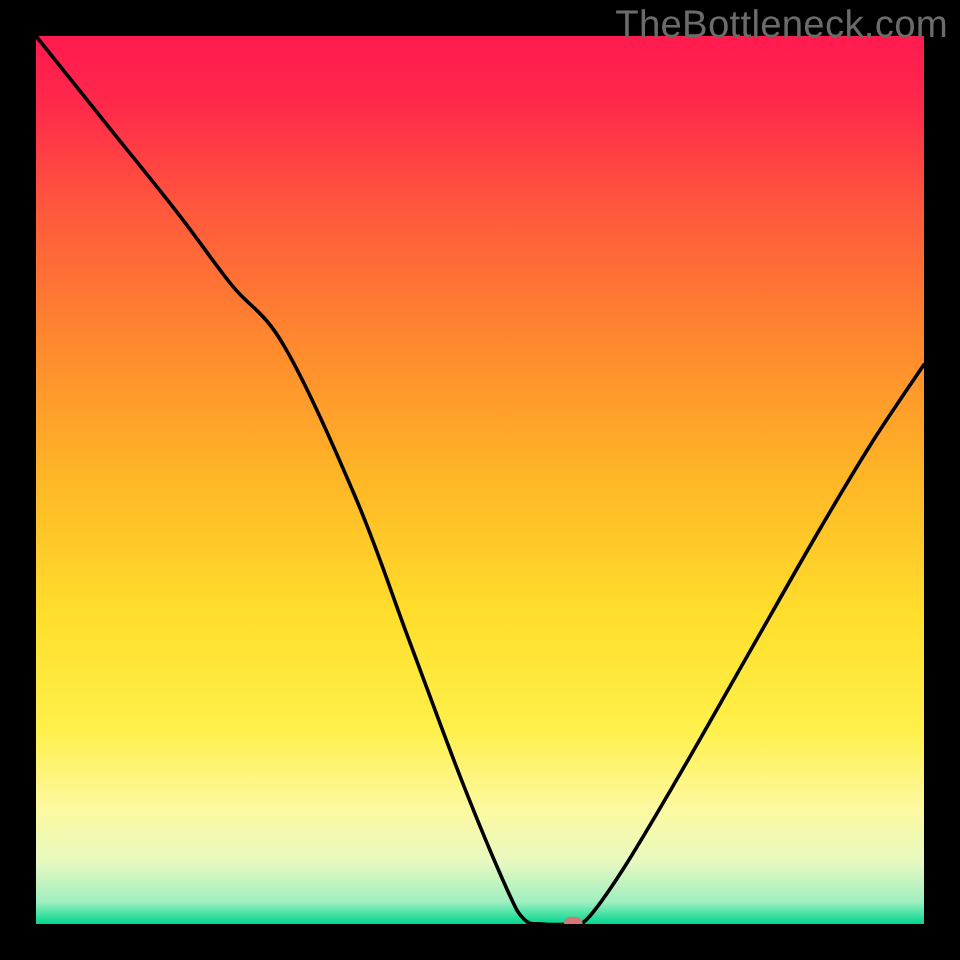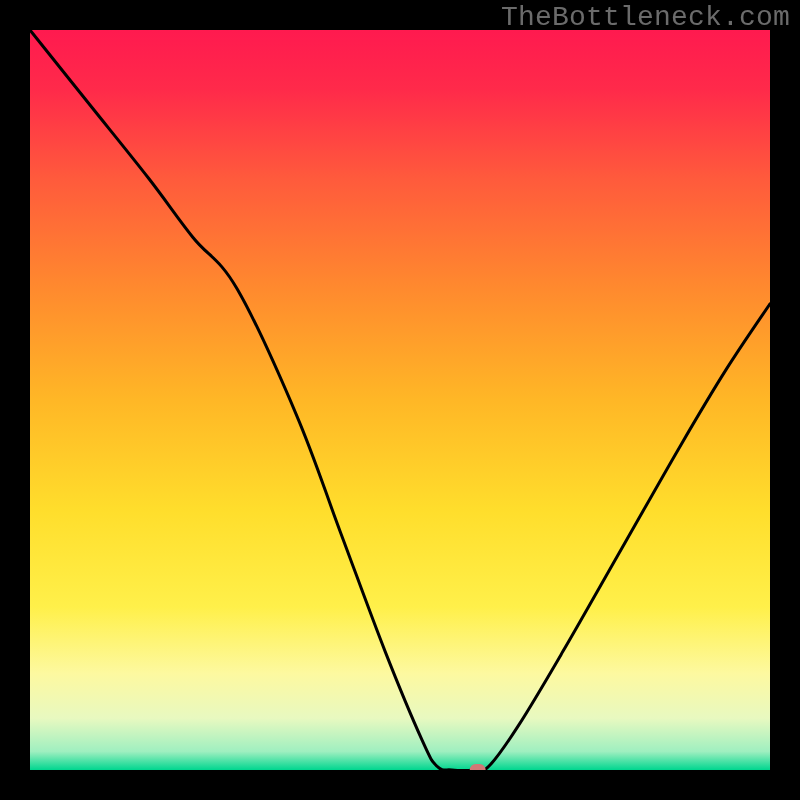--- a/index.html
+++ b/index.html
@@ -13,22 +13,22 @@
     position: relative;
     background: #000;
   }
   svg {
     display: block;
   }
   .watermark {
     position: absolute;
     top: 2px;
     right: 10px;
-    font-family: Liberation Mono, monospace;
-    font-size: 28px;
+    font-family: Liberation Sans, sans-serif;
+    font-size: 32px;
     font-weight: 500;
     color: #6b6b6b;
     letter-spacing: 0.2px;
     z-index: 5;
   }
 </style>
 </head>
 <body>
 
 <div class="chart-container">

